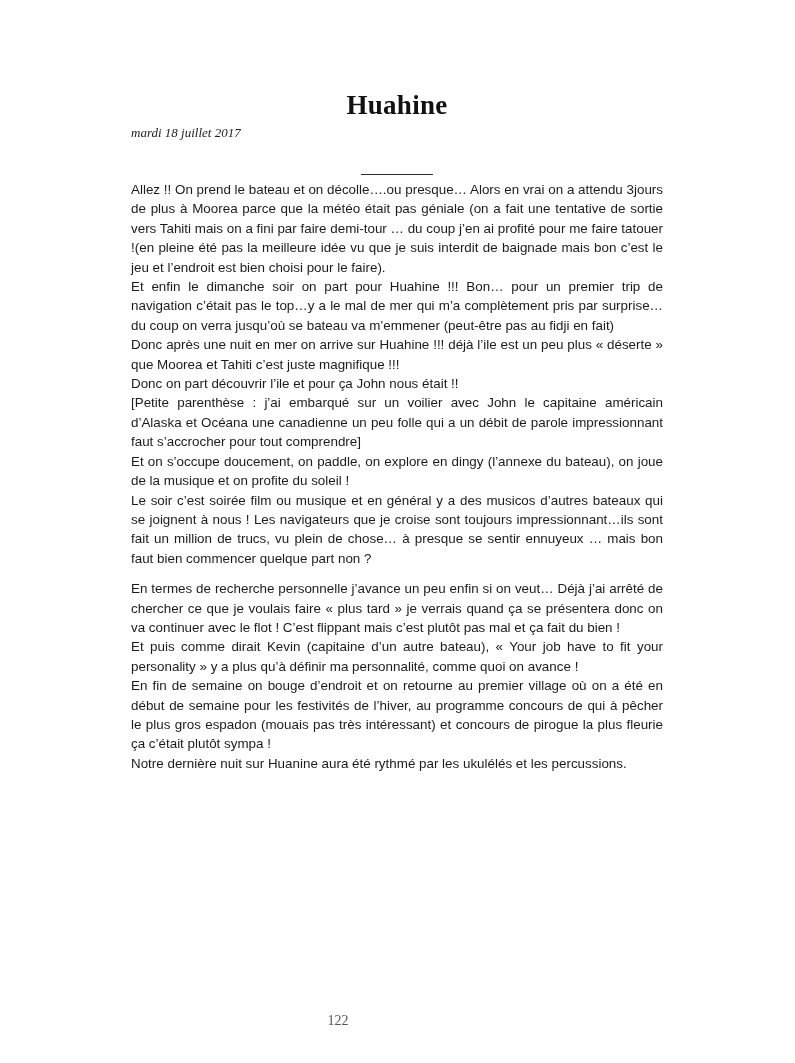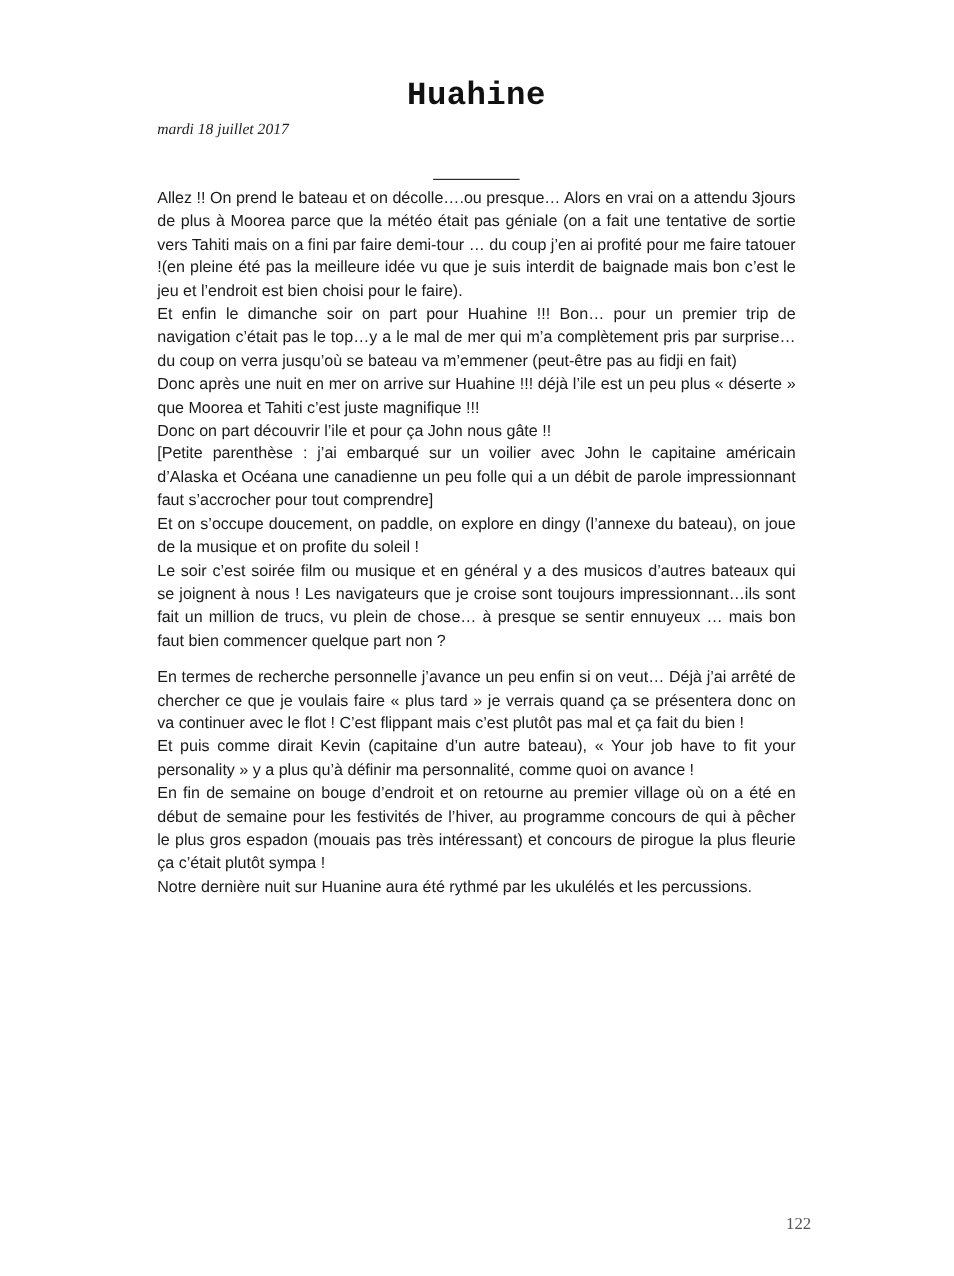--- a/index.html
+++ b/index.html
@@ -16,23 +16,23 @@
     overflow: hidden;
   }
   .page {
     position: absolute;
     left: 131px;
     top: 0;
     width: 532px;
   }
   .title {
     margin: 0;
-    padding-top: 66px;
+    padding-top: 90px;
     text-align: center;
-    font-family: Liberation Mono, monospace;
+    font-family: Liberation Serif, serif;
     font-weight: 700;
     font-size: 27px;
     letter-spacing: 0.3px;
     color: #111111;
   }
   .date {
     margin: 4px 0 0 0;
     text-align: left;
     font-family: "Liberation Serif", "DejaVu Serif", serif;
     font-style: italic;
@@ -53,39 +53,39 @@
     color: #1b1b1b;
   }
   .body-text p.gap-before {
     margin-top: 11px;
   }
   .page-number {
     position: absolute;
     left: 0;
     top: 1013px;
     width: 676px;
-    text-align: right;
+    text-align: center;
     font-family: "Liberation Serif", "DejaVu Serif", serif;
     font-size: 14px;
     color: #555555;
   }
 </style>
 </head>
 <body>
 
 <div class="page">
   <h1 class="title">Huahine</h1>
   <div class="date">mardi 18 juillet 2017</div>
   <div class="divider"></div>
 
   <div class="body-text">
     <p>Allez !! On prend le bateau et on décolle….ou presque… Alors en vrai on a attendu 3jours de plus à Moorea parce que la météo était pas géniale (on a fait une tentative de sortie vers Tahiti mais on a fini par faire demi-tour … du coup j’en ai profité pour me faire tatouer !(en pleine été pas la meilleure idée vu que je suis interdit de baignade mais bon c’est le jeu et l’endroit est bien choisi pour le faire).</p>
     <p>Et enfin le dimanche soir on part pour Huahine !!! Bon… pour un premier trip de navigation c’était pas le top…y a le mal de mer qui m’a complètement pris par surprise… du coup on verra jusqu’où se bateau va m’emmener (peut-être pas au fidji en fait)</p>
     <p>Donc après une nuit en mer on arrive sur Huahine !!! déjà l’ile est un peu plus « déserte » que Moorea et Tahiti c’est juste magnifique !!!</p>
-    <p>Donc on part découvrir l’ile et pour ça John nous gâte !!</p>
+    <p>Donc on part découvrir l’ile et pour ça John nous était !!</p>
     <p>[Petite parenthèse : j’ai embarqué sur un voilier avec John le capitaine américain d’Alaska et Océana une canadienne un peu folle qui a un débit de parole impressionnant faut s’accrocher pour tout comprendre]</p>
     <p>Et on s’occupe doucement, on paddle, on explore en dingy (l’annexe du bateau), on joue de la musique et on profite du soleil !</p>
     <p>Le soir c’est soirée film ou musique et en général y a des musicos d’autres bateaux qui se joignent à nous ! Les navigateurs que je croise sont toujours impressionnant…ils sont fait un million de trucs, vu plein de chose… à presque se sentir ennuyeux … mais bon faut bien commencer quelque part non ?</p>
     <p class="gap-before">En termes de recherche personnelle j’avance un peu enfin si on veut… Déjà j’ai arrêté de chercher ce que je voulais faire « plus tard » je verrais quand ça se présentera donc on va continuer avec le flot ! C’est flippant mais c’est plutôt pas mal et ça fait du bien !</p>
     <p>Et puis comme dirait Kevin (capitaine d’un autre bateau), « Your job have to fit your personality » y a plus qu’à définir ma personnalité, comme quoi on avance !</p>
     <p>En fin de semaine on bouge d’endroit et on retourne au premier village où on a été en début de semaine pour les festivités de l’hiver, au programme concours de qui à pêcher le plus gros espadon (mouais pas très intéressant) et concours de pirogue la plus fleurie ça c’était plutôt sympa !</p>
     <p>Notre dernière nuit sur Huanine aura été rythmé par les ukulélés et les percussions.</p>
   </div>
 </div>
 

